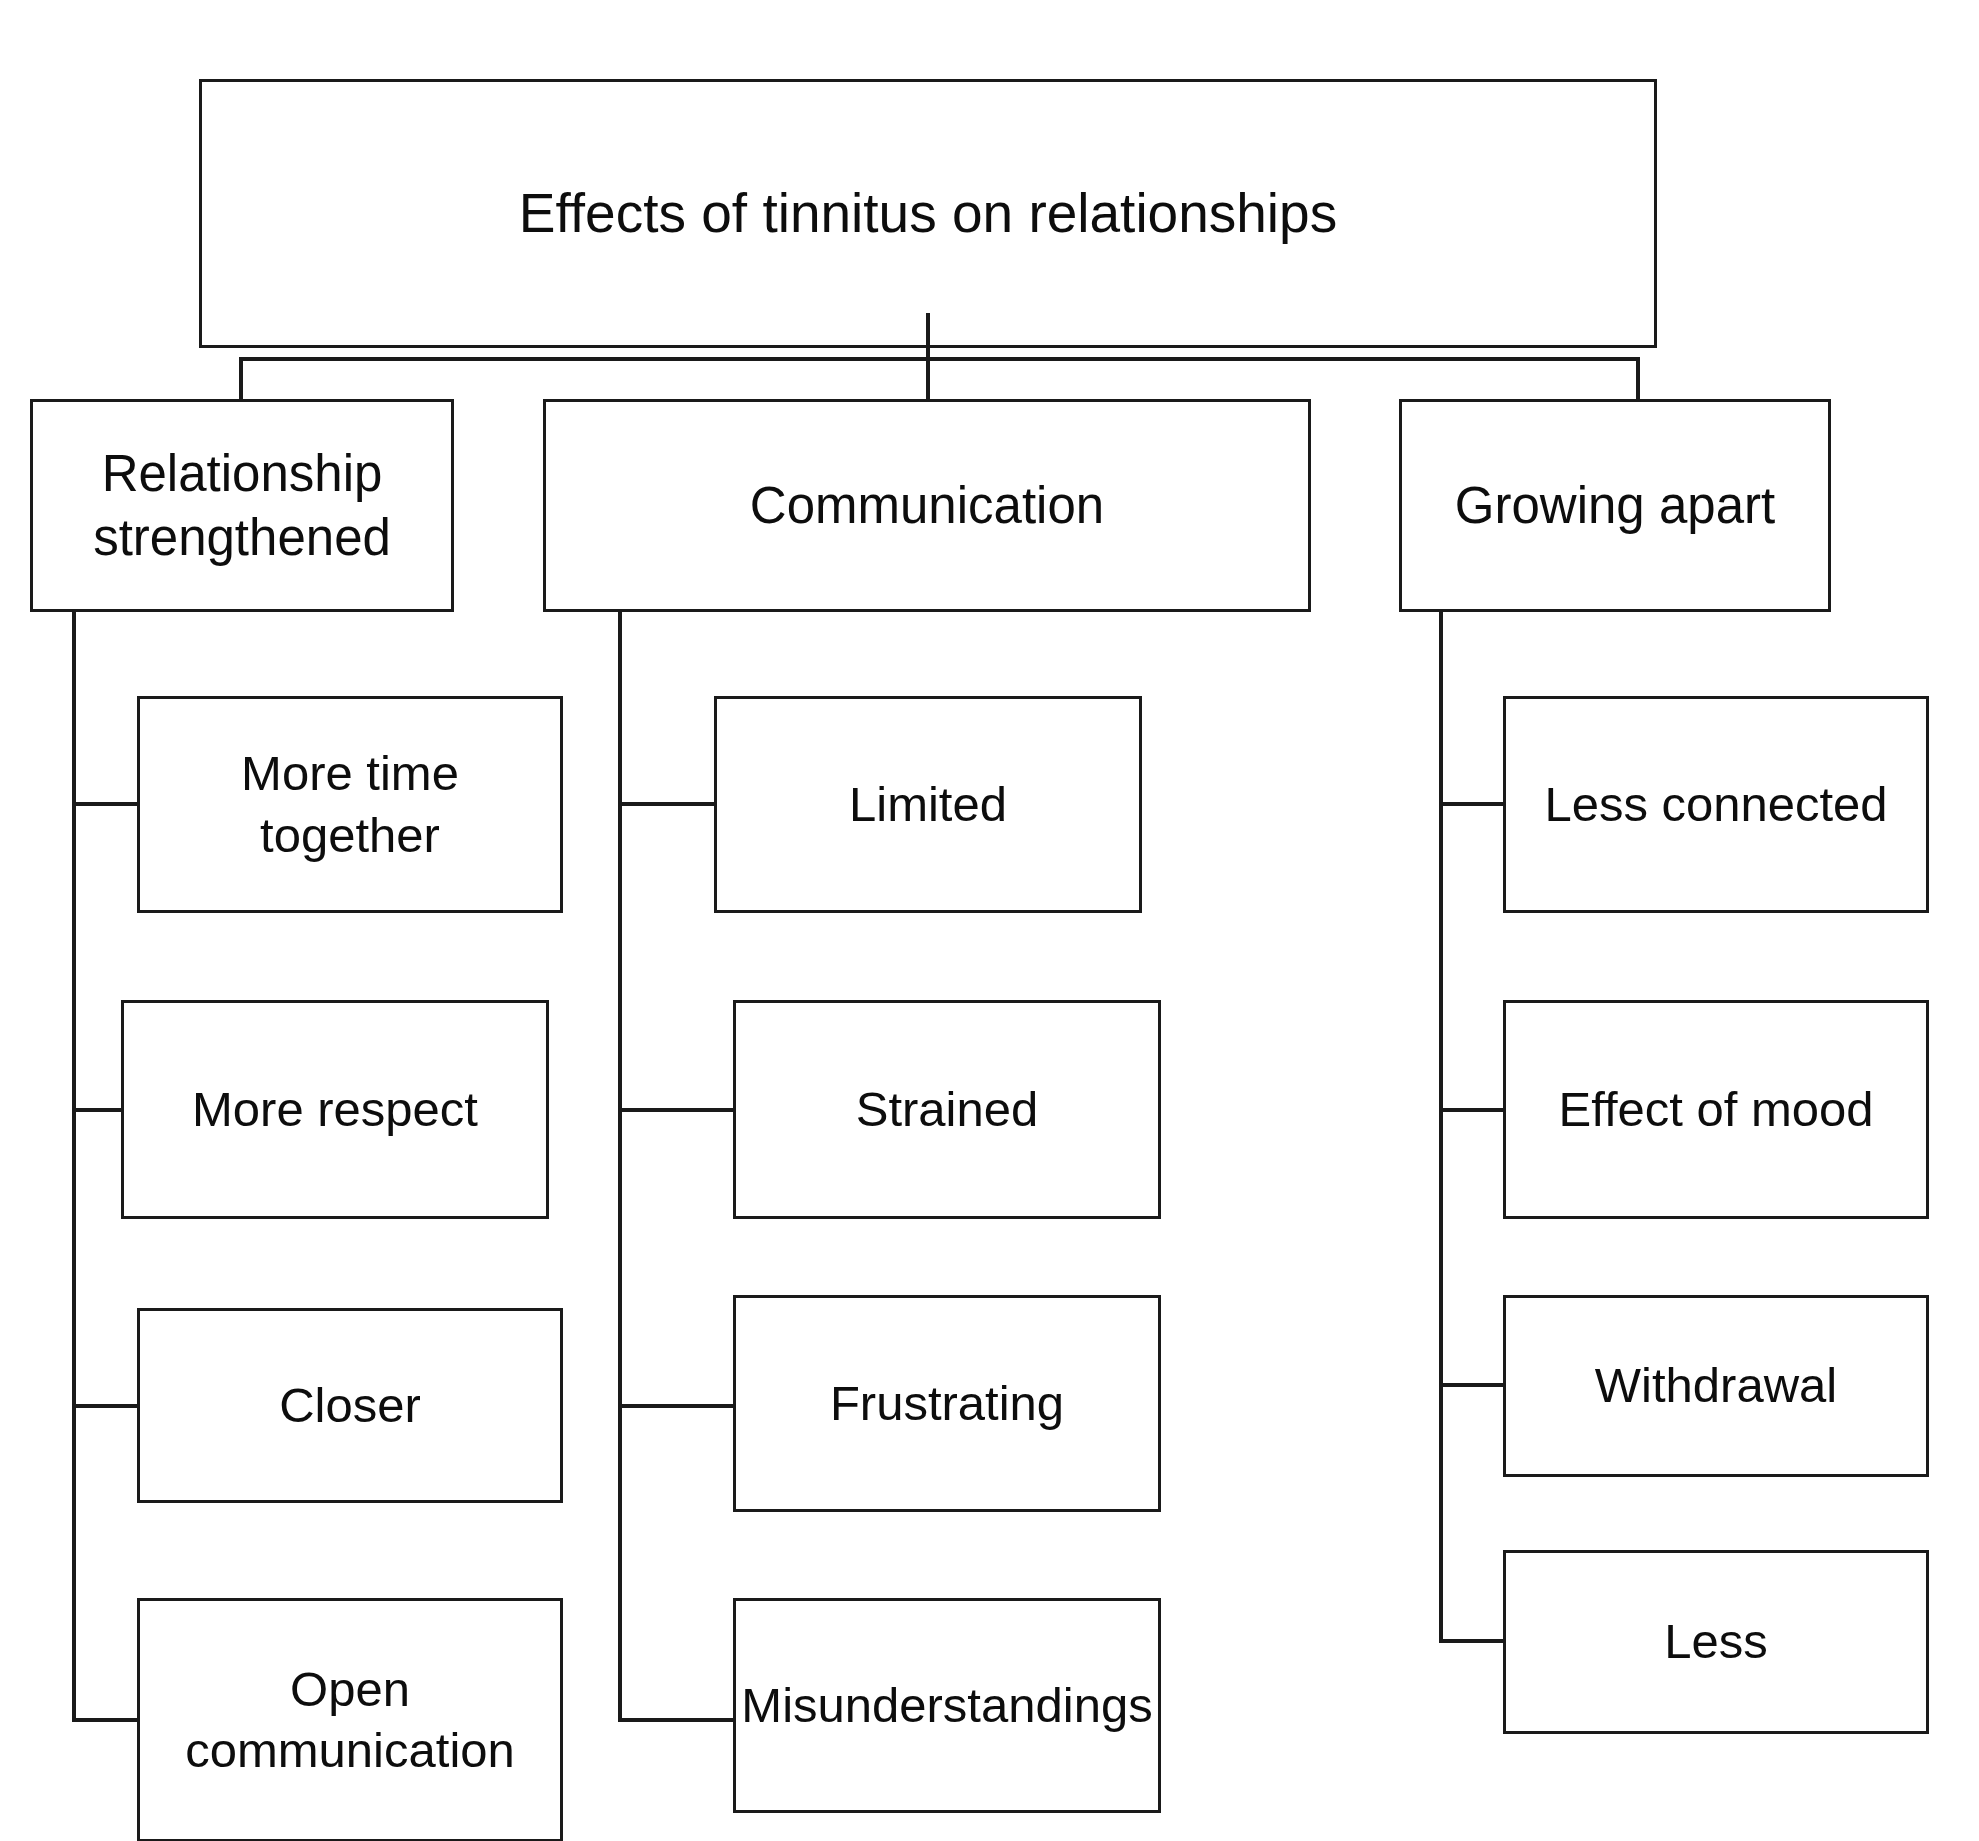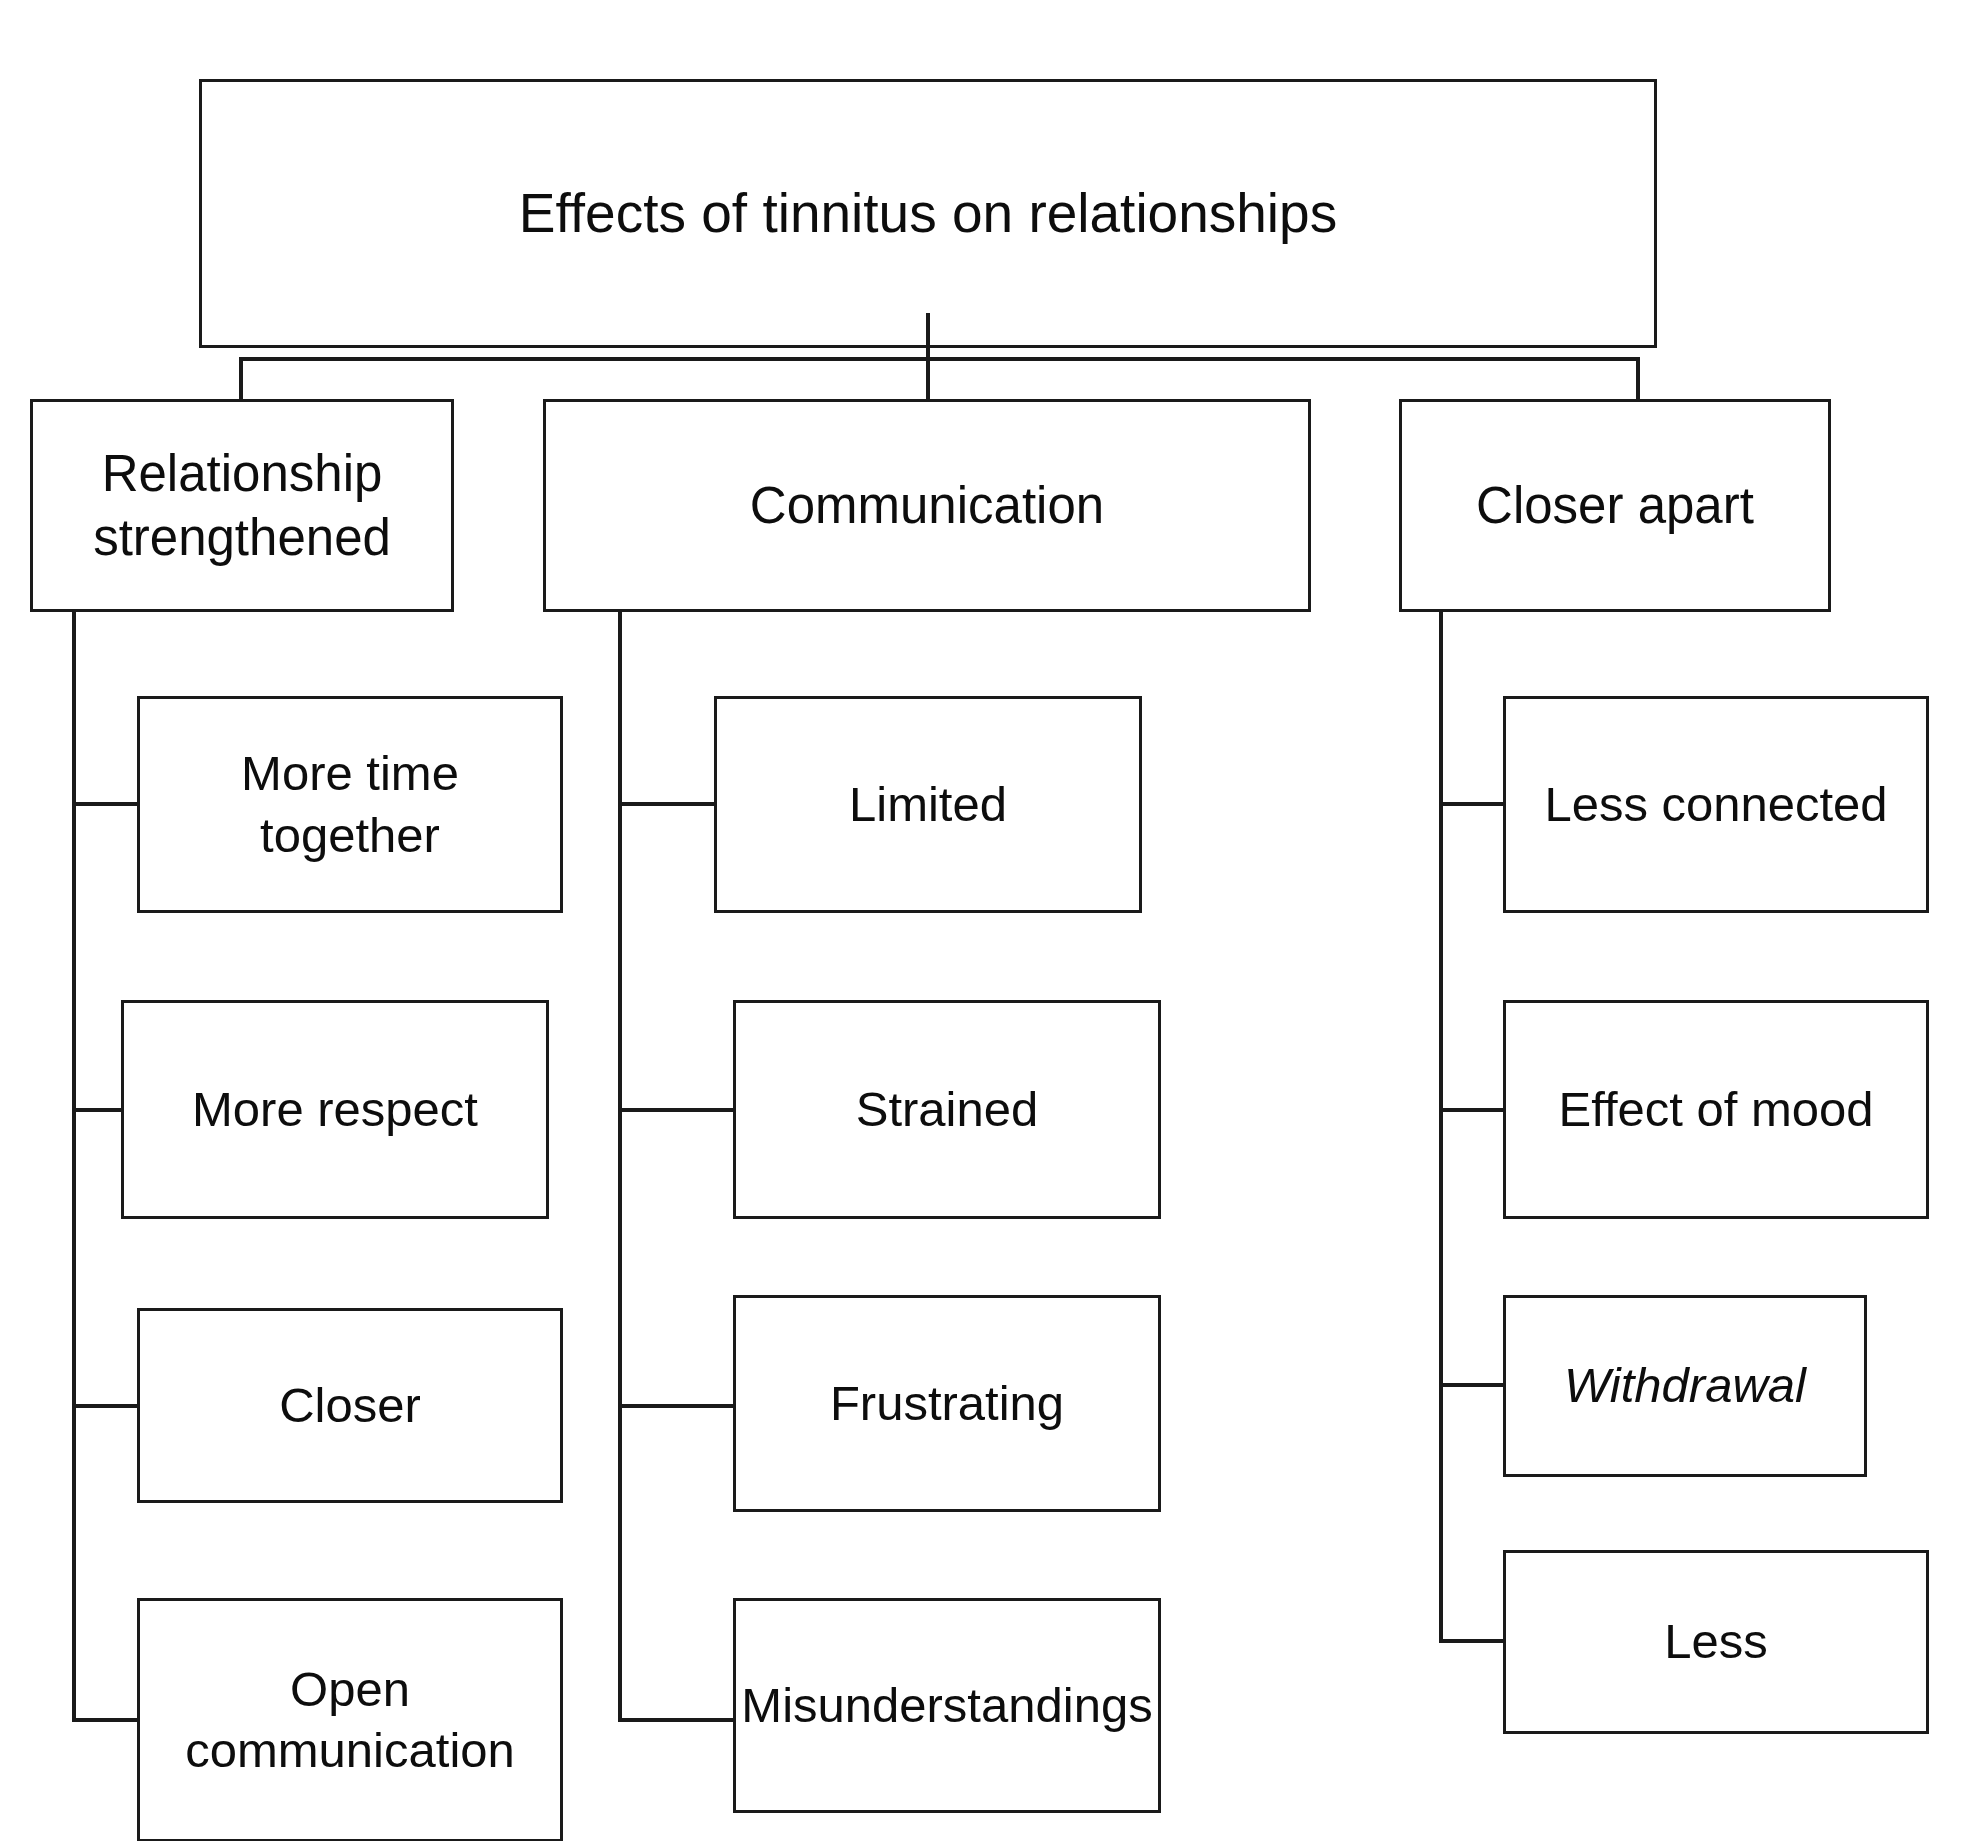--- a/index.html
+++ b/index.html
@@ -63,21 +63,21 @@
 
   
   #leaf-1-0 { left: 714px; top: 696px;  width: 428px; height: 217px; }
   #leaf-1-1 { left: 733px; top: 1000px; width: 428px; height: 219px; }
   #leaf-1-2 { left: 733px; top: 1295px; width: 428px; height: 217px; }
   #leaf-1-3 { left: 733px; top: 1598px; width: 428px; height: 215px; }
 
   
   #leaf-2-0 { left: 1503px; top: 696px;  width: 426px; height: 217px; }
   #leaf-2-1 { left: 1503px; top: 1000px; width: 426px; height: 219px; }
-  #leaf-2-2 { left: 1503px; top: 1295px; width: 364px; height: 182px; font-style: italic; }
+  #leaf-2-2 { left: 1503px; top: 1295px; width: 426px; height: 182px; }
   #leaf-2-3 { left: 1503px; top: 1550px; width: 426px; height: 184px; }
 
   
   .line {
     position: absolute;
     background: #1a1a1a;
   }
   .vline { width: 3.5px; }
   .hline { height: 3.5px; }
 
@@ -129,21 +129,21 @@
   <div class="line vline" id="conn-drop-1"></div>
   <div class="line vline" id="conn-drop-2"></div>
 
   <div class="node cat" id="node-cat-0">
     <span>Relationship strengthened</span>
   </div>
   <div class="node cat" id="node-cat-1">
     <span>Communication</span>
   </div>
   <div class="node cat" id="node-cat-2">
-    <span>Closer apart</span>
+    <span>Growing apart</span>
   </div>
 
   <div class="line vline" id="spine-0"></div>
   <div class="line hline stub-0" id="stub-0-0"></div>
   <div class="line hline stub-0" id="stub-0-1"></div>
   <div class="line hline stub-0" id="stub-0-2"></div>
   <div class="line hline stub-0" id="stub-0-3"></div>
 
   <div class="node leaf" id="leaf-0-0">
     <span>More time together</span>

